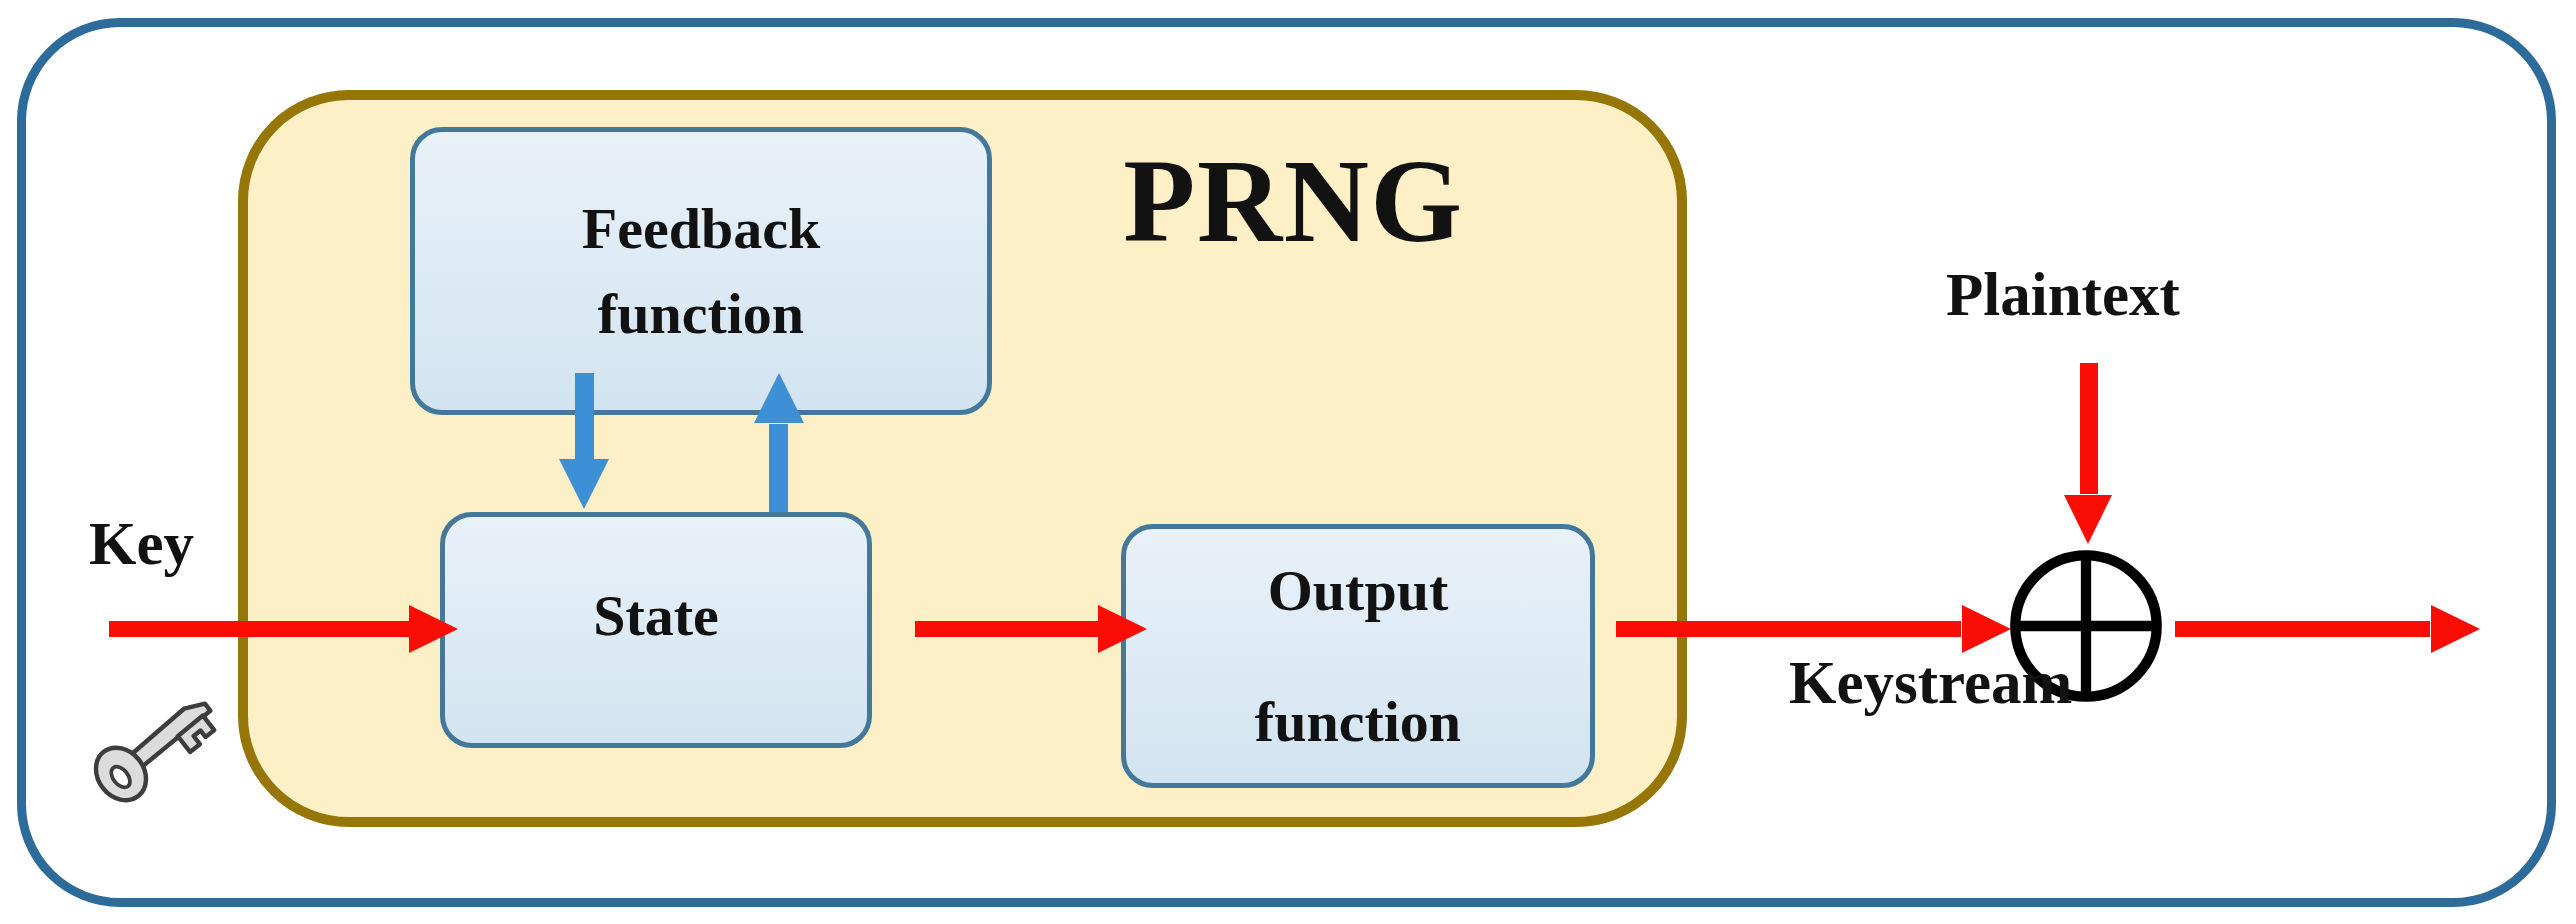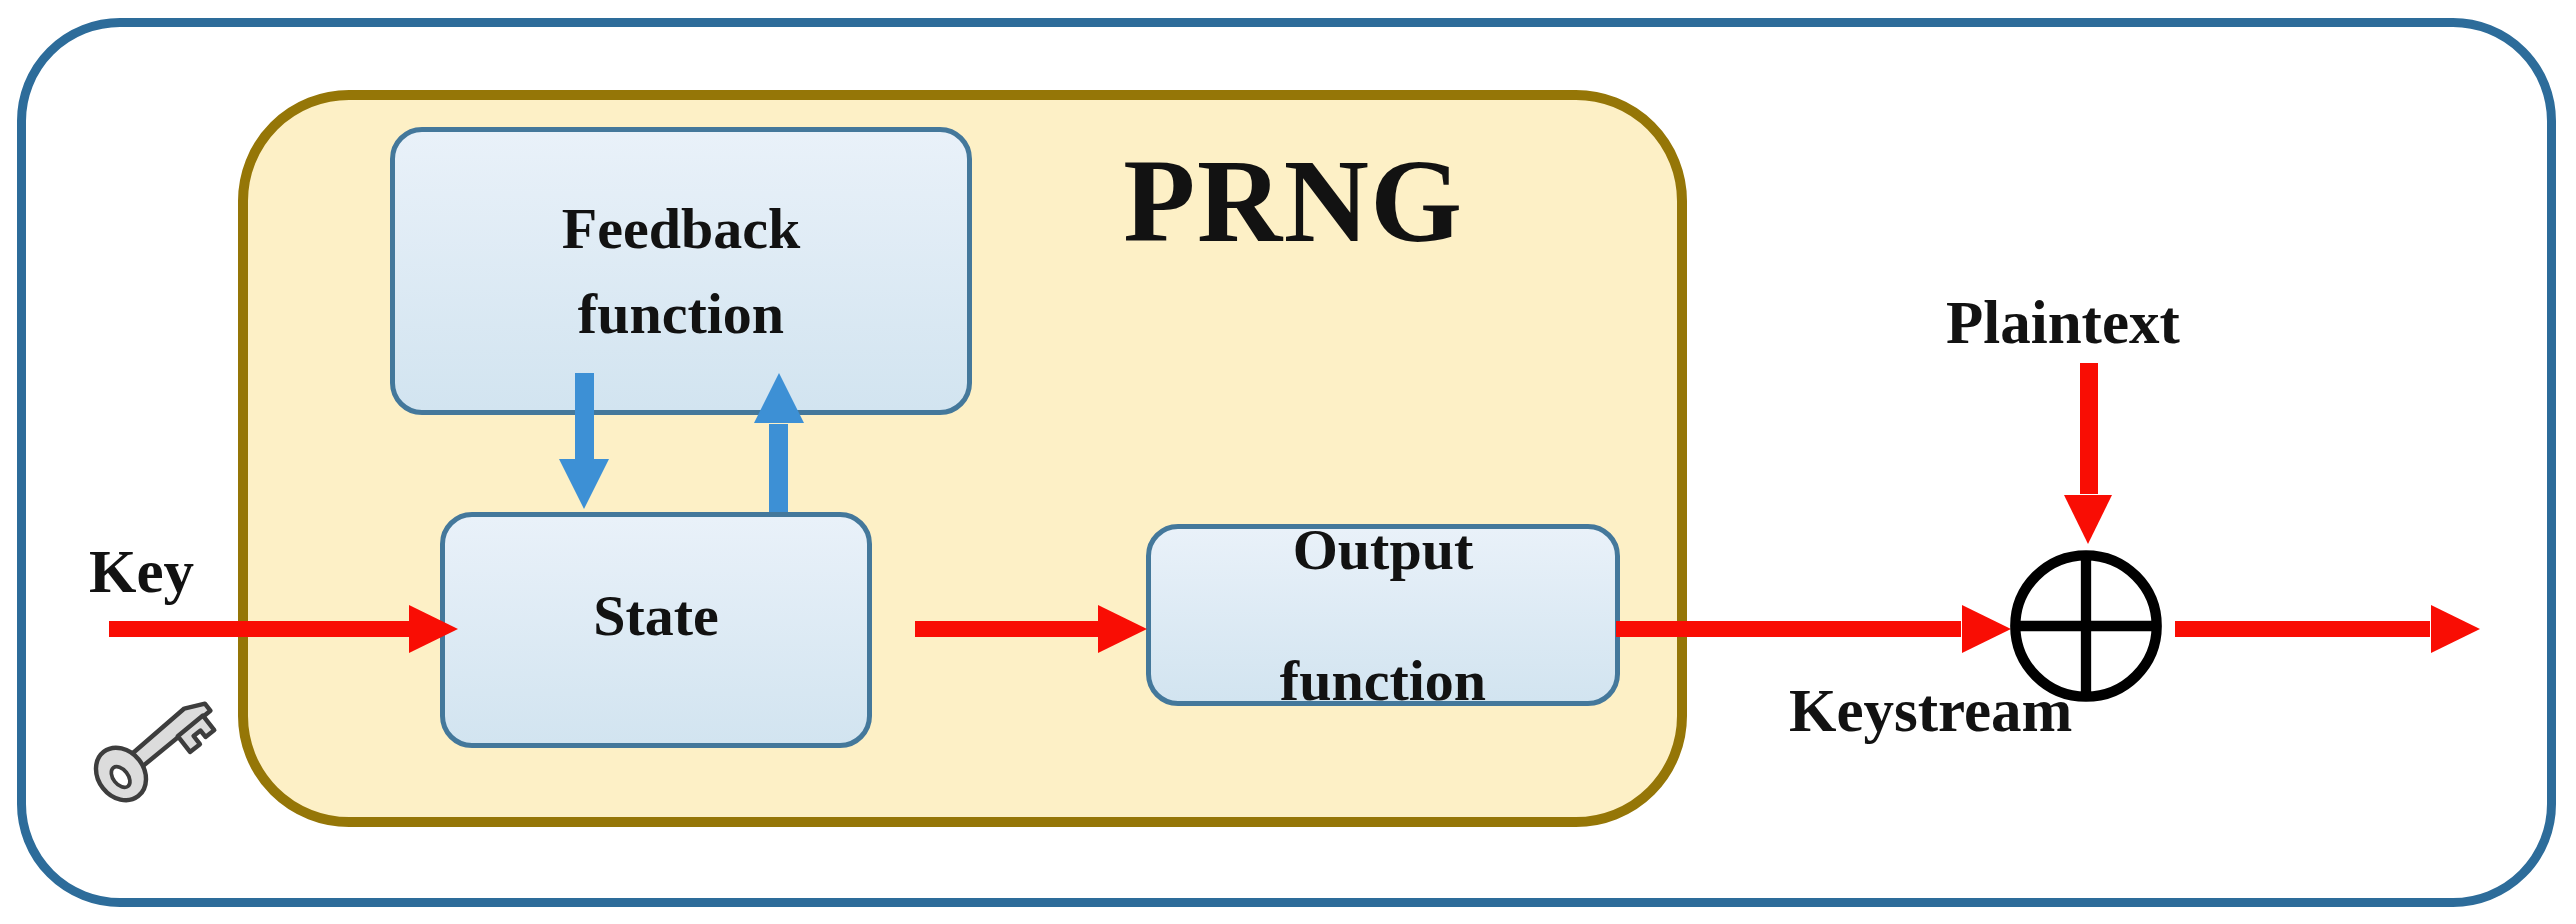--- a/index.html
+++ b/index.html
@@ -31,25 +31,25 @@
     position:absolute;left:1072px;top:143px;width:443px;text-align:center;
     font-size:118px;font-weight:700;line-height:1;letter-spacing:1.5px;
   }
   .node{
     position:absolute;box-sizing:border-box;
     border:5.2px solid var(--box-border);border-radius:32px;
     background:linear-gradient(180deg,var(--box-top) 0%,var(--box-bot) 100%);
     display:flex;flex-direction:column;align-items:center;justify-content:center;
     font-size:58px;font-weight:700;line-height:85px;text-align:center;
   }
-  .node-feedback{left:390px;top:127px;width:582px;height:288px;text-align:right;}
+  .node-feedback{left:410px;top:127px;width:582px;height:288px;text-align:right;}
   .node-state{left:440px;top:512px;width:432px;height:236px;padding-bottom:30px;}
-  .node-output{left:1146px;top:524px;width:474px;height:182px;gap:46px;}
+  .node-output{left:1121px;top:524px;width:474px;height:264px;gap:46px;}
   .label{
-    position:absolute;font-size:61px;font-weight:700;line-height:1;white-space:nowrap;margin-top:28px;
+    position:absolute;font-size:61px;font-weight:700;line-height:1;white-space:nowrap;
   }
   
   .rshaft{position:absolute;top:621px;height:15.5px;background:var(--red);}
   .rhead{position:absolute;top:605px;width:0;height:0;
     border-top:24px solid transparent;border-bottom:24px solid transparent;
     border-left:49px solid var(--red);}
   
   .rvshaft{position:absolute;width:17.7px;background:var(--red);}
   .rvhead{position:absolute;width:0;height:0;
     border-left:24px solid transparent;border-right:24px solid transparent;

